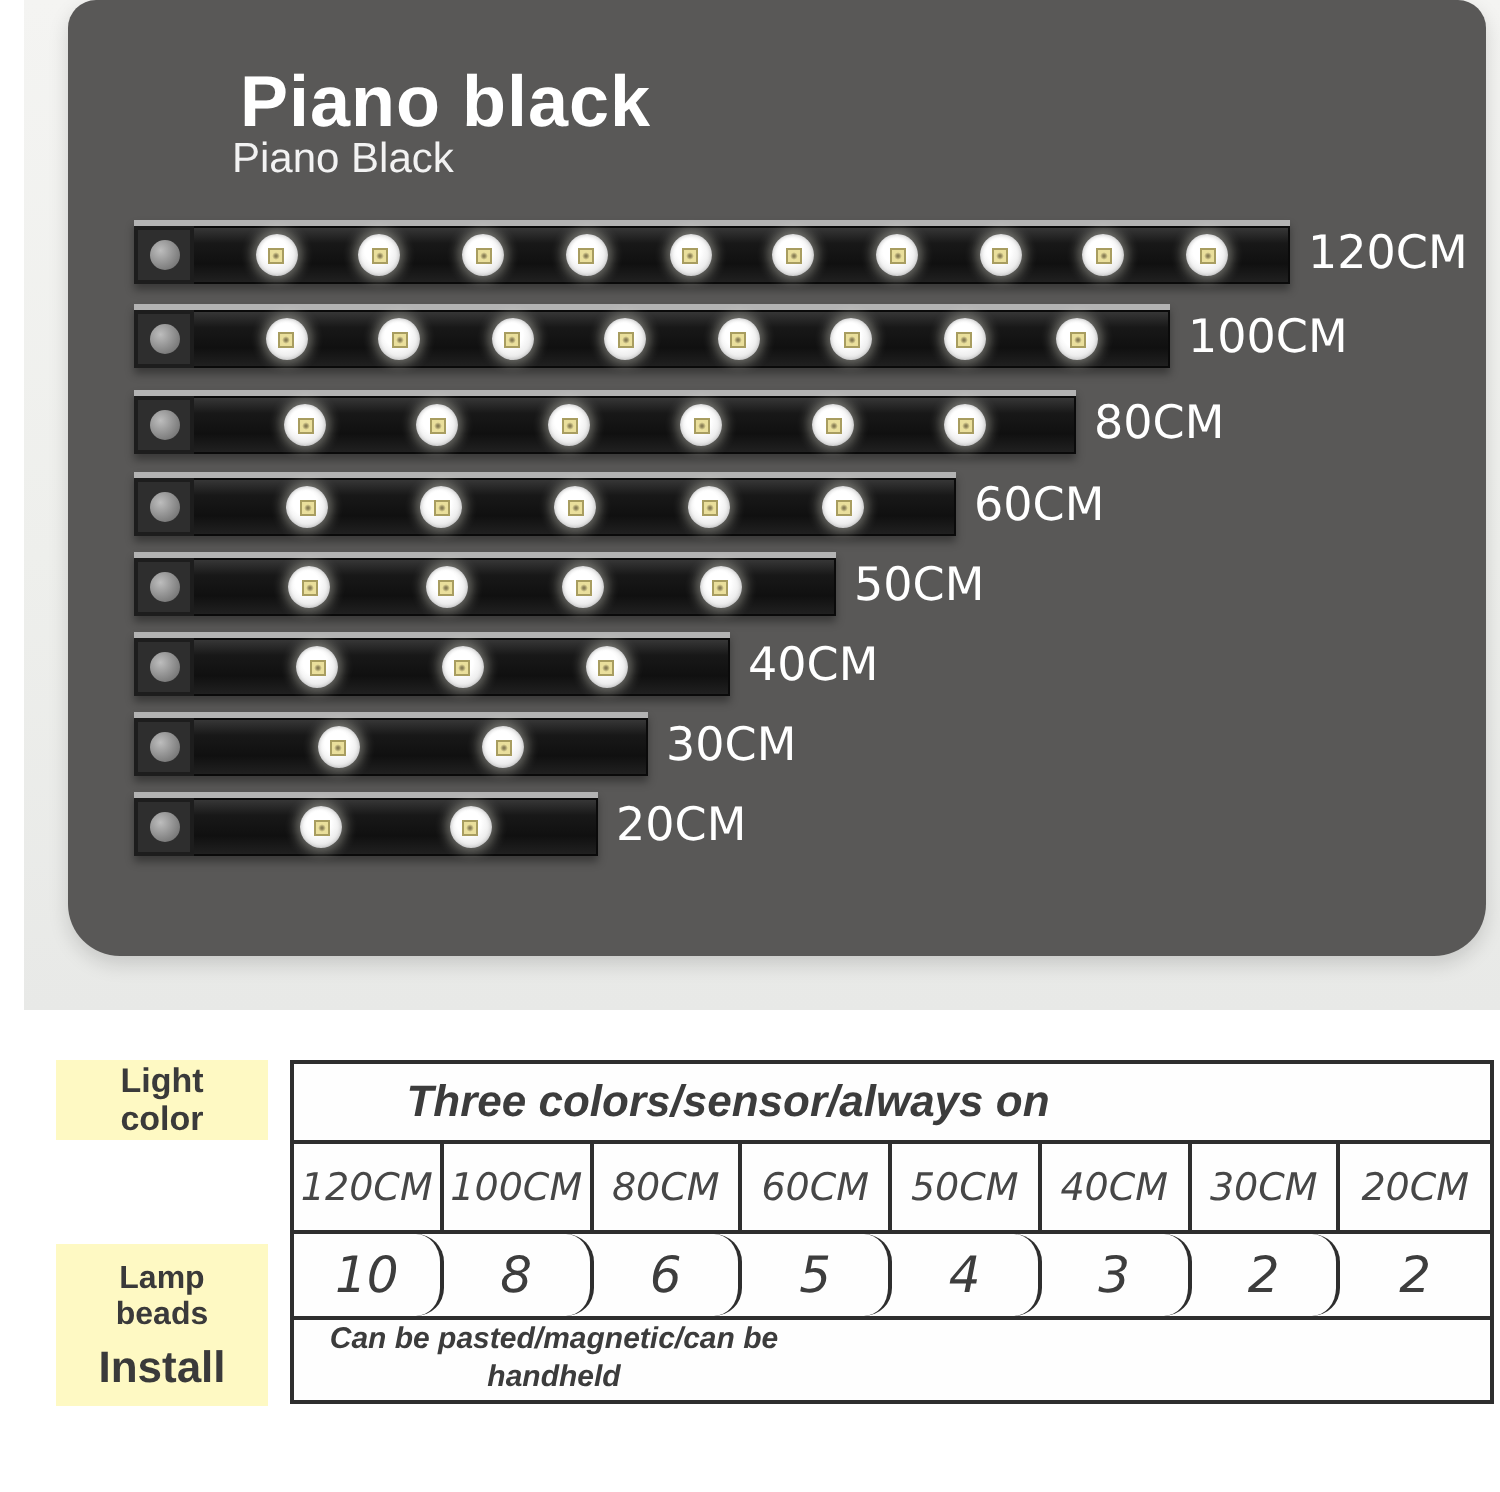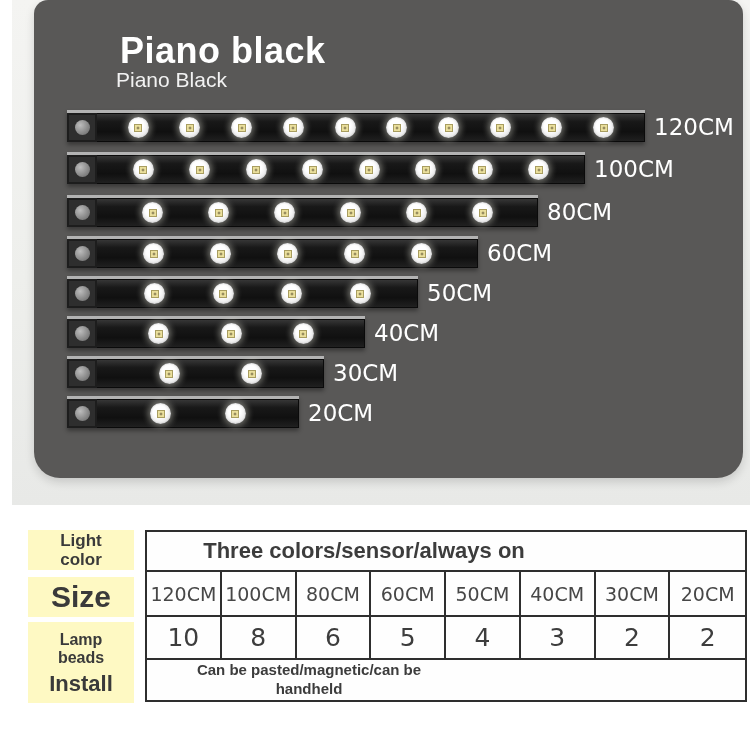--- a/index.html
+++ b/index.html
@@ -46,29 +46,29 @@
                display: flex; align-items: center; justify-content: center; text-align: center;
                color: #3a3a3a; font-weight: 700; white-space: pre-line; line-height: 1.12; }
   .label-light { top: 530px; height: 40px; font-size: 17px; }
   .label-size  { top: 577px; height: 40px; font-size: 30px; }
   .label-beads { top: 622px; height: 53px; font-size: 16px; }
   .label-install { top: 665px; height: 38px; font-size: 22px; }
 
   .btable { position: absolute; left: 133px; top: 530px; width: 602px;
             border: 2px solid #2e2e2e; background: #fefefe;
             display: grid; grid-template-rows: 40px 45px 43px 40px; }
-  .trow { display: grid; border-bottom: 2px solid #2e2e2e; }
-  .trow:last-child { border-bottom: none; padding-left: 32px; }
+  .trow { display: grid; border-bottom: 2px solid #2e2e2e; font-style: italic; }
+  .trow:last-child { border-bottom: none; }
   .trow.cells { grid-template-columns: repeat(8, 1fr); }
   .tcell { display: flex; align-items: center; justify-content: center;
            border-right: 2px solid #2e2e2e; color: #474747;
            font-family: "DejaVu Sans", "Liberation Sans", sans-serif; }
   .tcell:last-child { border-right: none; }
   .size-cell { font-size: 19px; }
-  .count-cell { font-size: 25px; color: #3d3d3d; }
+  .count-cell { font-size: 25px; color: #3d3d3d; border-radius: 14px; }
   .span-row { display: flex; align-items: center; }
   .span-inner { text-align: center; color: #3c3c3c; font-weight: 700; }
   .lightcolor-inner { width: 434px; font-size: 22px; }
   .install-inner { width: 260px; font-size: 15px; line-height: 1.25; }
 </style>
 </head>
 <body>
 
 <div class="page">
   <div class="top-bg"></div>
@@ -276,21 +276,20 @@
               <div class="chip"></div>
             </div>
           </div>
         </div>
         <div class="bar-label" style="left: 241px; top: 17px;">20CM</div>
       </div>
     </div>
 
   <div class="label-box label-light">Light
 color</div>
-  <div class="label-box label-size">Size</div>
   <div class="label-box label-beads">Lamp
 beads</div>
   <div class="label-box label-install">Install</div>
 
   <div class="btable">
     <div class="trow span-row">
       <div class="span-inner lightcolor-inner">Three colors/sensor/always on</div>
     </div>
     <div class="trow cells" id="size-row">
         <div class="tcell size-cell">120CM</div>

